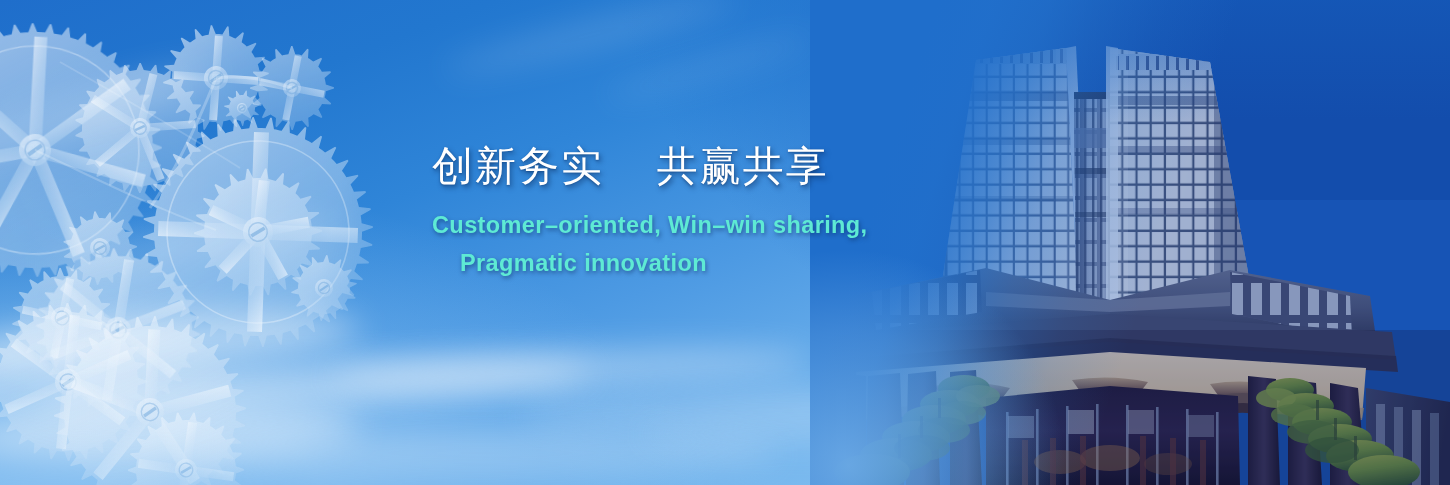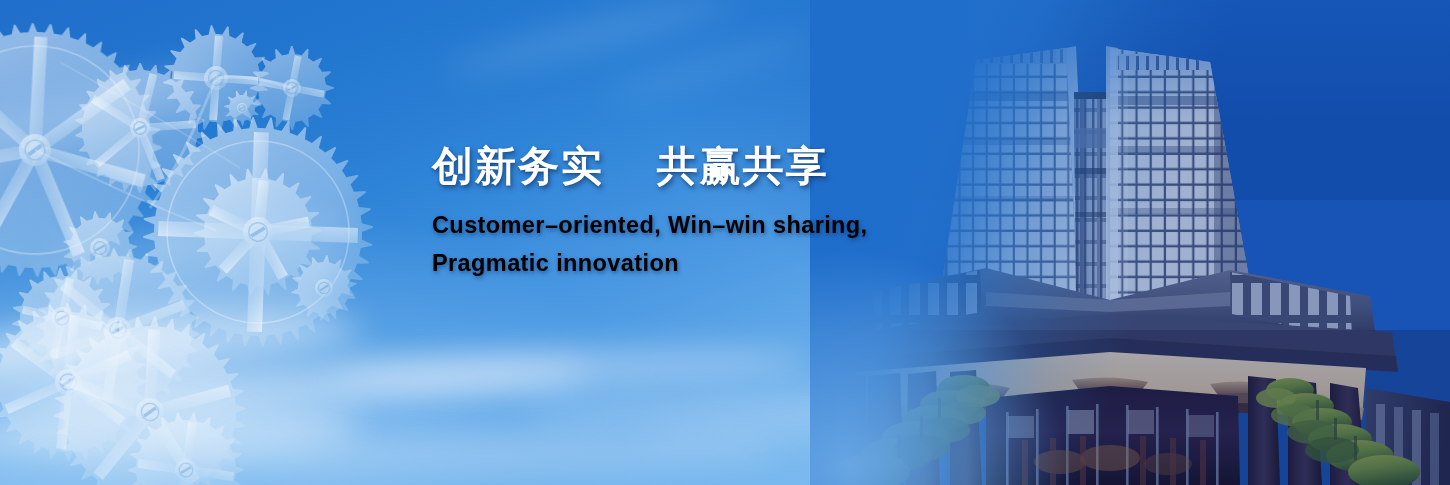--- a/index.html
+++ b/index.html
@@ -121,30 +121,30 @@
   .copy {
     position: absolute;
     left: 432px;
     top: 140px;
     width: 560px;
     z-index: 40;
   }
   .headline {
     color: #ffffff;
     font-size: 41px;
-    font-weight: bold;
+    font-weight: normal;
     line-height: 52px;
     letter-spacing: 2px;
     text-shadow: 2px 3px 5px rgba(10,40,90,0.55), 0 1px 2px rgba(10,40,90,0.4);
     white-space: nowrap;
   }
   .headline .gap { display: inline-block; width: 26px; }
   .subline {
     margin-top: 14px;
-    color: #000000;
+    color: #5eead4;
     font-size: 23.5px;
     font-weight: bold;
     line-height: 38px;
     letter-spacing: 0.4px;
     text-shadow: 1px 2px 4px rgba(10,40,90,0.55);
     white-space: nowrap;
   }
 </style>
 </head>
 <body>
@@ -657,16 +657,16 @@
     </svg>
   </div>
 
   <div class="copy">
     <div class="headline">
       <span>创新务实</span>
       <span class="gap"></span>
       <span>共赢共享</span>
     </div>
     <div class="subline">Customer–oriented, Win–win sharing,</div>
-    <div class="subline" style="margin-top:0;">Pragmatic innovation</div>
+    <div class="subline" style="margin-top:0;margin-left:28px;">Pragmatic innovation</div>
   </div>
 
 </div>
 
 </body></html>

